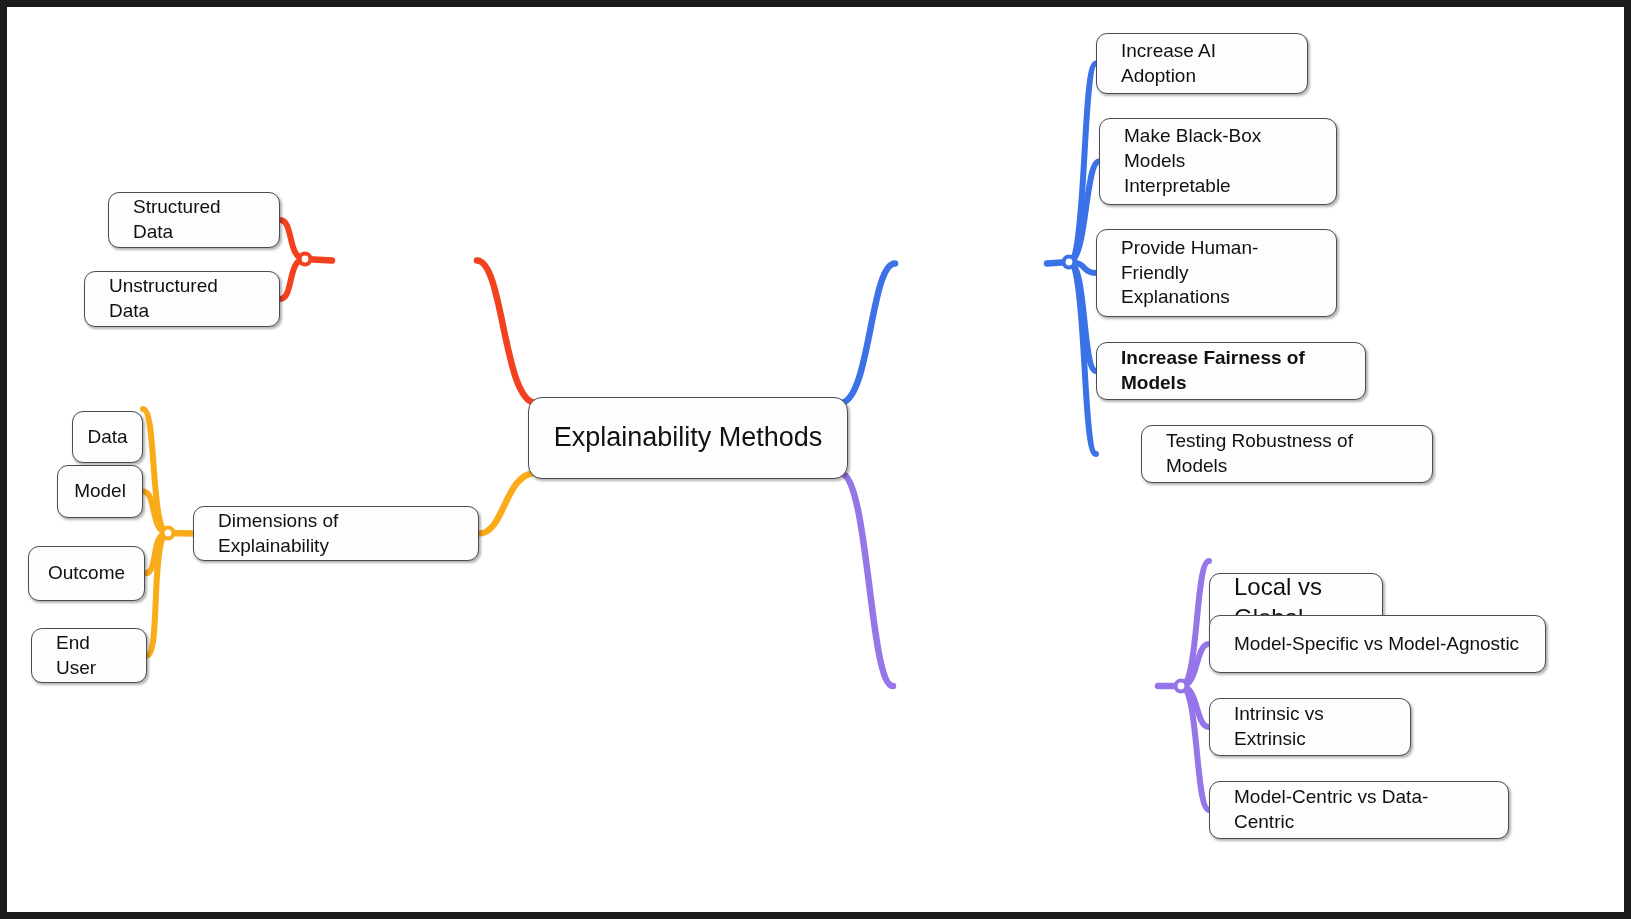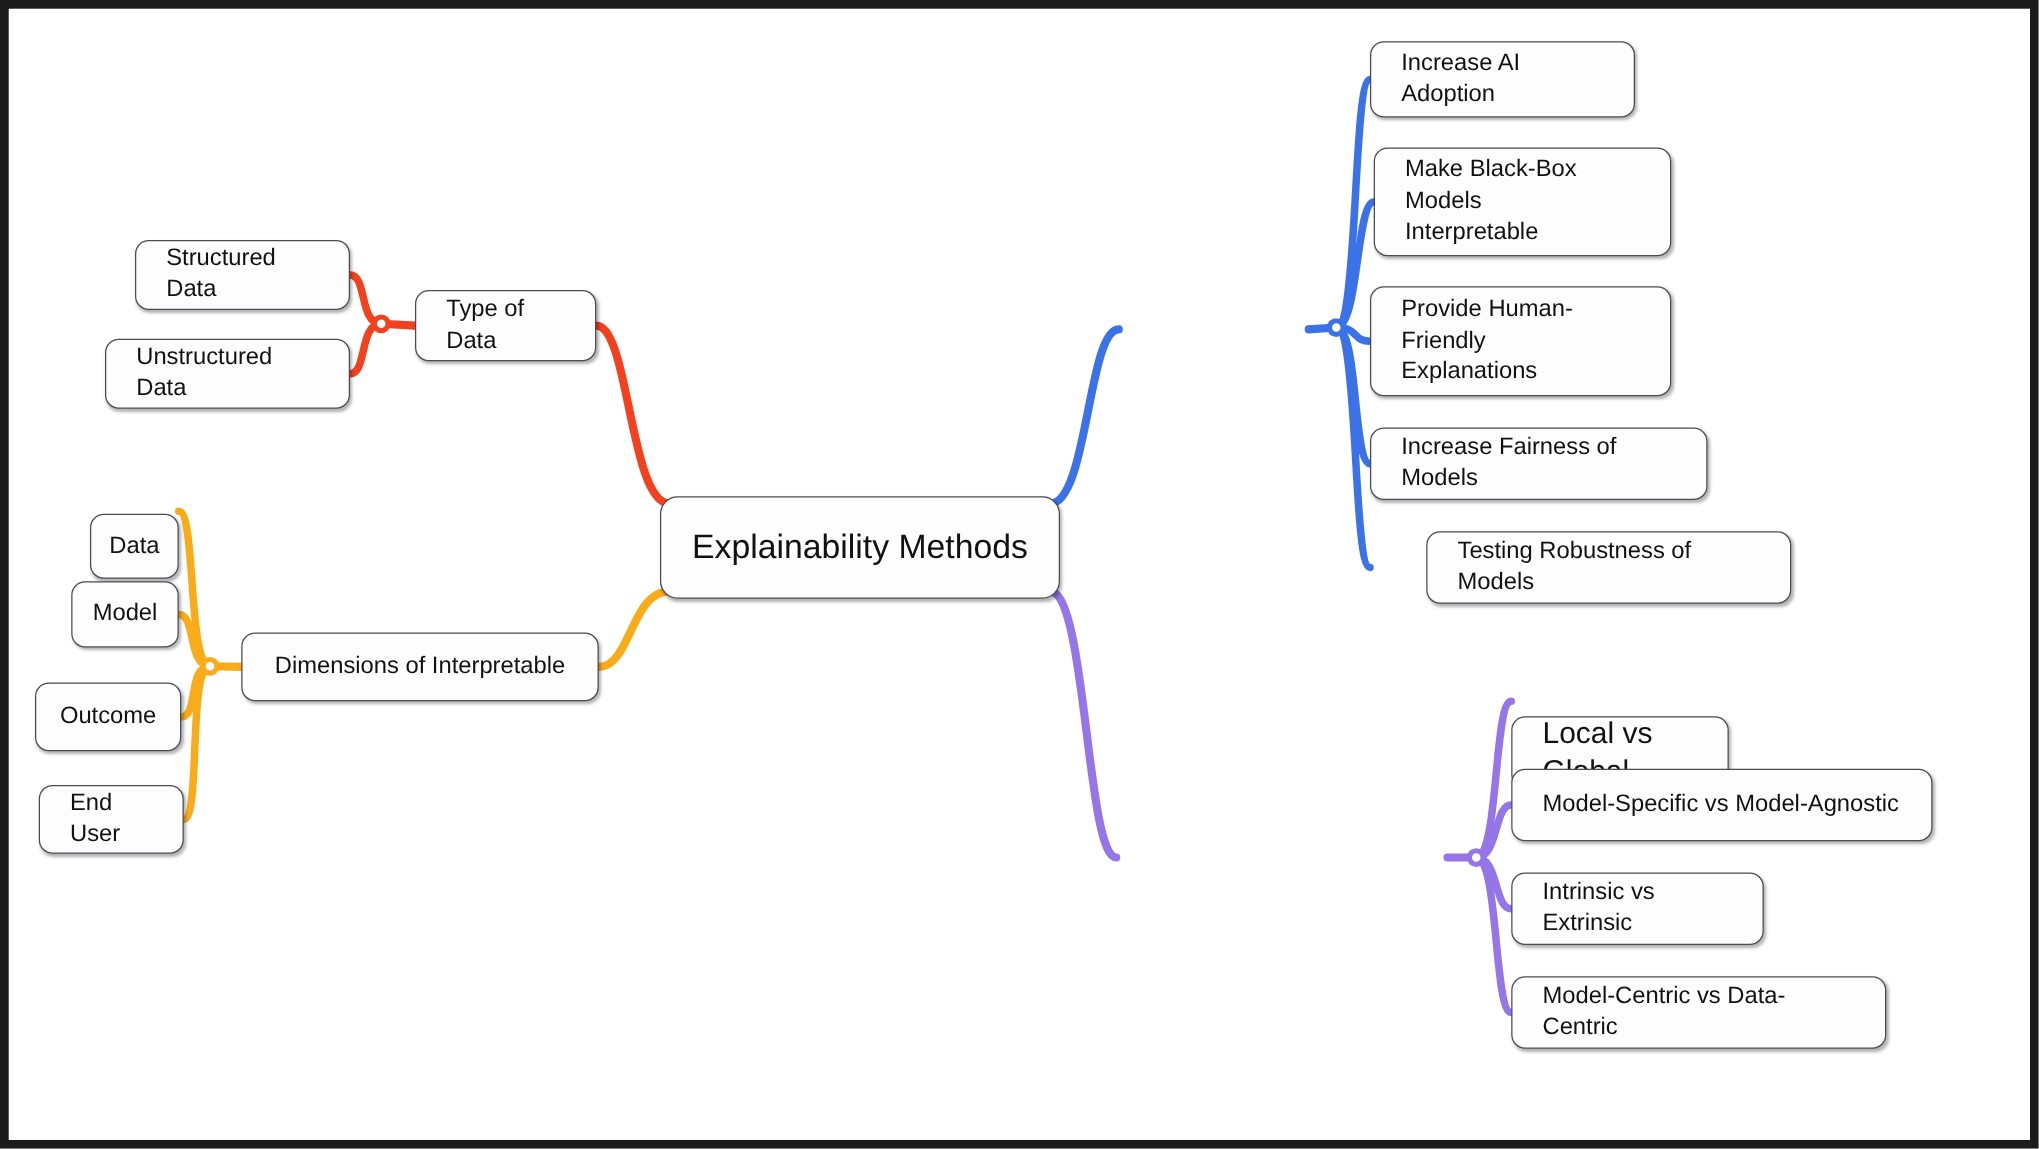--- a/index.html
+++ b/index.html
@@ -83,33 +83,32 @@
         <path d="M 833 466 C 862.15 466 862.15 679 886 679" stroke="#9575E8" stroke-width="6.5" fill="none" stroke-linecap="round"></path>
         <path d="M 1151 679 L 1174 679" stroke="#9575E8" stroke-width="6.5" fill="none" stroke-linecap="round"></path>
         <path d="M 1174 679 C 1192 679 1188 554 1202 554" stroke="#9575E8" stroke-width="6" fill="none" stroke-linecap="round"></path>
         <path d="M 1174 679 C 1192 679 1188 637 1202 637" stroke="#9575E8" stroke-width="6" fill="none" stroke-linecap="round"></path>
         <path d="M 1174 679 C 1192 679 1188 720 1202 720" stroke="#9575E8" stroke-width="6" fill="none" stroke-linecap="round"></path>
         <path d="M 1174 679 C 1192 679 1188 803 1202 803" stroke="#9575E8" stroke-width="6" fill="none" stroke-linecap="round"></path>
         <circle cx="1174" cy="679" r="7.5" fill="#9575E8"></circle>
         <circle cx="1174" cy="679" r="3.4" fill="#ffffff"></circle>
       </svg>
   <div class="node center" style="left: 521px; top: 390px; width: 320px; height: 82px; font-size: 27px; justify-content: center;"><span>Explainability Methods</span></div>
-      <div class="node" style="left: 325px; top: 225px; width: 145px; height: 57px; font-size: 19px; justify-content: center;"><span>Type of Data</span></div>
       <div class="node" style="left: 101px; top: 185px; width: 172px; height: 56px; font-size: 19px; justify-content: center;"><span>Structured Data</span></div>
       <div class="node" style="left: 77px; top: 264px; width: 196px; height: 56px; font-size: 19px; justify-content: center;"><span>Unstructured Data</span></div>
-      <div class="node" style="left: 186px; top: 499px; width: 286px; height: 55px; font-size: 19px; justify-content: center;"><span>Dimensions of Interpretable</span></div>
+      <div class="node" style="left: 186px; top: 499px; width: 286px; height: 55px; font-size: 19px; justify-content: center;"><span>Dimensions of Explainability</span></div>
       <div class="node" style="left: 65px; top: 376px; width: 71px; height: 52px; font-size: 19px; justify-content: center; margin-top: 28px;"><span>Data</span></div>
       <div class="node" style="left: 50px; top: 458px; width: 86px; height: 53px; font-size: 19px; justify-content: center;"><span>Model</span></div>
       <div class="node" style="left: 21px; top: 539px; width: 117px; height: 55px; font-size: 19px; justify-content: center;"><span>Outcome</span></div>
       <div class="node" style="left: 24px; top: 621px; width: 116px; height: 55px; font-size: 19px; justify-content: center;"><span>End User</span></div>
       <div class="node" style="left: 1089px; top: 26px; width: 212px; height: 61px; font-size: 19px;"><span>Increase AI Adoption</span></div>
       <div class="node" style="left: 1092px; top: 111px; width: 238px; height: 87px; font-size: 19px;"><span>Make Black-Box Models
 Interpretable</span></div>
       <div class="node" style="left: 1089px; top: 222px; width: 241px; height: 88px; font-size: 19px;"><span>Provide Human-Friendly
 Explanations</span></div>
-      <div class="node" style="left: 1089px; top: 335px; width: 270px; height: 58px; font-size: 19px;"><span>Increase Fairness of Models</span></div>
+      <div class="node" style="left: 1089px; top: 335px; width: 270px; height: 58px; font-size: 19px; font-weight: bold;"><span>Increase Fairness of Models</span></div>
       <div class="node" style="left: 1134px; top: 418px; width: 292px; height: 58px; font-size: 19px;"><span>Testing Robustness of Models</span></div>
       <div class="node" style="left: 1202px; top: 525px; width: 174px; height: 58px; font-size: 24px; margin-top: 41px;"><span>Local vs Global</span></div>
       <div class="node" style="left: 1202px; top: 608px; width: 337px; height: 58px; font-size: 19px;"><span>Model-Specific vs Model-Agnostic</span></div>
       <div class="node" style="left: 1202px; top: 691px; width: 202px; height: 58px; font-size: 19px;"><span>Intrinsic vs Extrinsic</span></div>
       <div class="node" style="left: 1202px; top: 774px; width: 300px; height: 58px; font-size: 19px;"><span>Model-Centric vs Data-Centric</span></div>
     </div>
 </div>
 
 </body></html>

